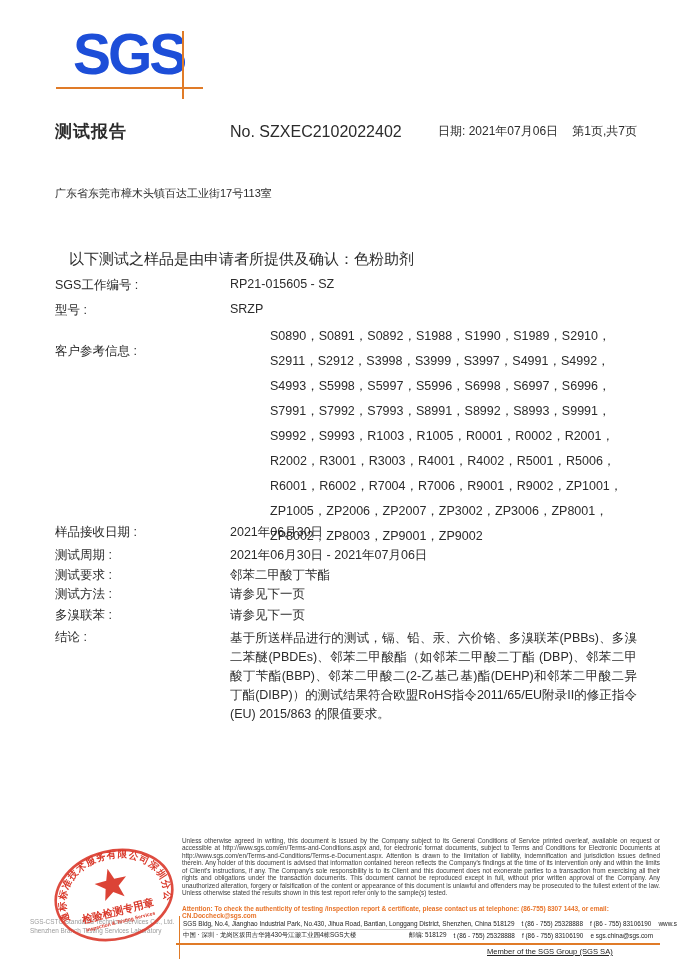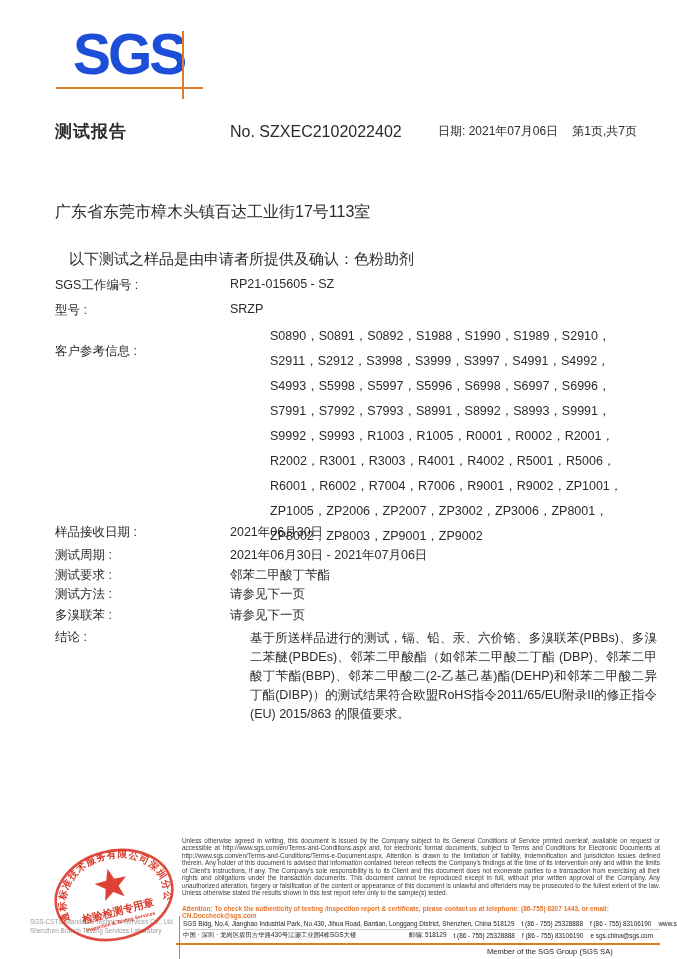--- a/index.html
+++ b/index.html
@@ -21,48 +21,48 @@
   .logo-vline { left:182px; top:31px; width:2px; height:68px; background:#e07b28; }
 
   
   .title-row { left:55px; top:120px; width:582px; height:20px; }
   .report-title { position:absolute; left:0; top:0; font-size:17px; font-weight:bold; letter-spacing:1px; }
   .report-no { position:absolute; left:175px; top:3px; font-size:16px; }
   .report-date { position:absolute; left:383px; top:3px; font-size:12px; }
   .report-page { position:absolute; right:0; top:3px; font-size:12px; }
 
   .applicant-name { left:55px; top:161px; font-size:12.5px; }
-  .applicant-addr { left:55px; top:186px; font-size:16px;margin-top:16px; }
+  .applicant-addr { left:55px; top:186px; font-size:11px; }
 
   .intro-line { left:69px; top:250px; font-size:15px; }
 
   
   .kv { left:55px; width:582px; font-size:12.5px; }
   .kv .lbl { position:absolute; left:0; top:0; }
   .kv .val { position:absolute; left:175px; top:0; width:407px; }
   .ref-lines { line-height:25px; white-space:pre-line;margin-left:40px; }
-  .conclusion-val { line-height:19px; text-align:justify;margin-left:20px; }
+  .conclusion-val { line-height:19px; text-align:justify; }
 
   
   .fineprint {
     left:182px; top:837px; width:478px; font-size:6.4px; line-height:7.45px;
     text-align:justify; color:#3c3c3c;
   }
   .attention {
     left:182px; top:905px; width:478px; font-size:6.5px; line-height:7.4px;
     color:#e8742a; font-weight:bold;
   }
   .addr-block { left:183px; top:917px; width:477px; font-size:6.4px; color:#222; }
   .addr-row { display:flex; align-items:center; height:12px; white-space:nowrap; }
   .addr-row + .addr-row { border-top:1px solid #cfcfcf; }
   .addr-row span { margin-right:7px; }
   .addr-row .grow { flex:1 1 auto; }
   .foot-vline { left:179px; top:916px; width:1px; height:43px; background:#e07b28; }
   .foot-hline { left:176px; top:943px; width:484px; height:2px; background:#e07b28; }
-  .member-line { left:487px; top:947px; font-size:7.6px; color:#222; }
+  .member-line { left:487px; top:947px; font-size:7.6px; color:#222;text-decoration:underline; }
 
   .stamp-company { left:30px; top:918px; width:165px; font-size:6.4px; line-height:8.5px; color:#9b9b9b; }
   .stamp-svg { left:46px; top:845px; width:140px; height:105px; }
 </style>
 </head>
 <body>
 
 <div class="doc">
 
   <div class="abs sgs-logo-text">SGS</div>

